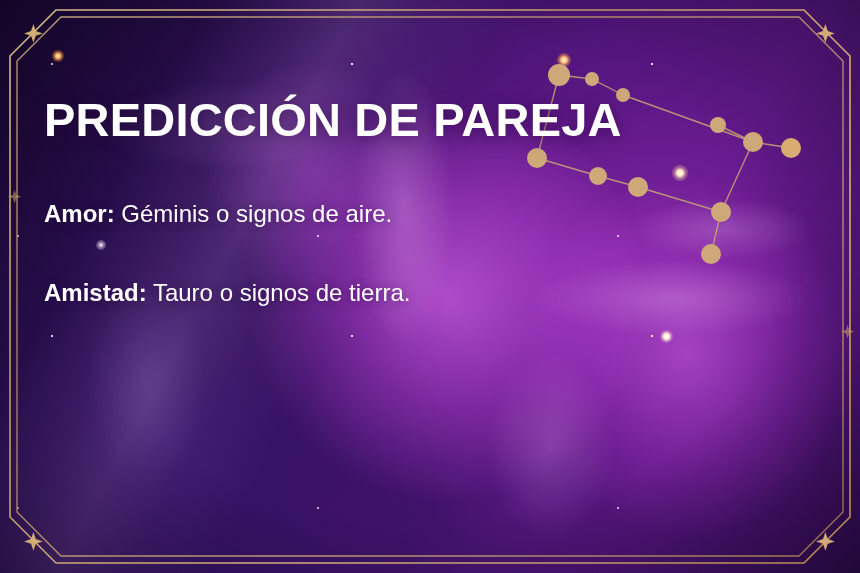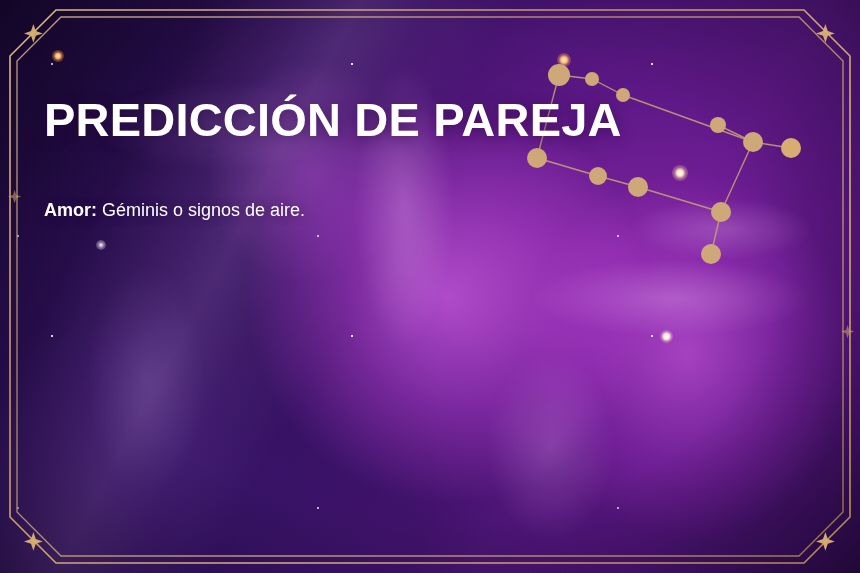--- a/index.html
+++ b/index.html
@@ -171,21 +171,21 @@
     font-weight: bold;
     letter-spacing: 0.2px;
     color: #ffffff;
     text-shadow: 0 2px 14px rgba(38, 6, 60, .55);
     white-space: nowrap;
   }
   .pred-line {
     position: absolute;
     left: 44px;
     margin: 0;
-    font-size: 18px;
+    font-size: 24px;
     color: #ffffff;
     white-space: nowrap;
     text-shadow: 0 1px 10px rgba(38, 6, 60, .5);
   }
   .pred-line .lbl {
     font-weight: bold;
   }
   .pred-line .val {
     font-weight: normal;
   }
@@ -274,16 +274,20 @@
   </svg>
 
   <div id="content">
     <h1 id="title">PREDICCIÓN DE PAREJA</h1>
 
     <p class="pred-line" id="line-amor">
       <span class="lbl">Amor:</span>
       <span class="val">Géminis o signos de aire.</span>
     </p>
 
+    <p class="pred-line" id="line-amistad">
+      <span class="lbl">Amistad:</span>
+      <span class="val">Tauro o signos de tierra.</span>
+    </p>
 
   </div>
 
 </div>
 
 </body></html>

